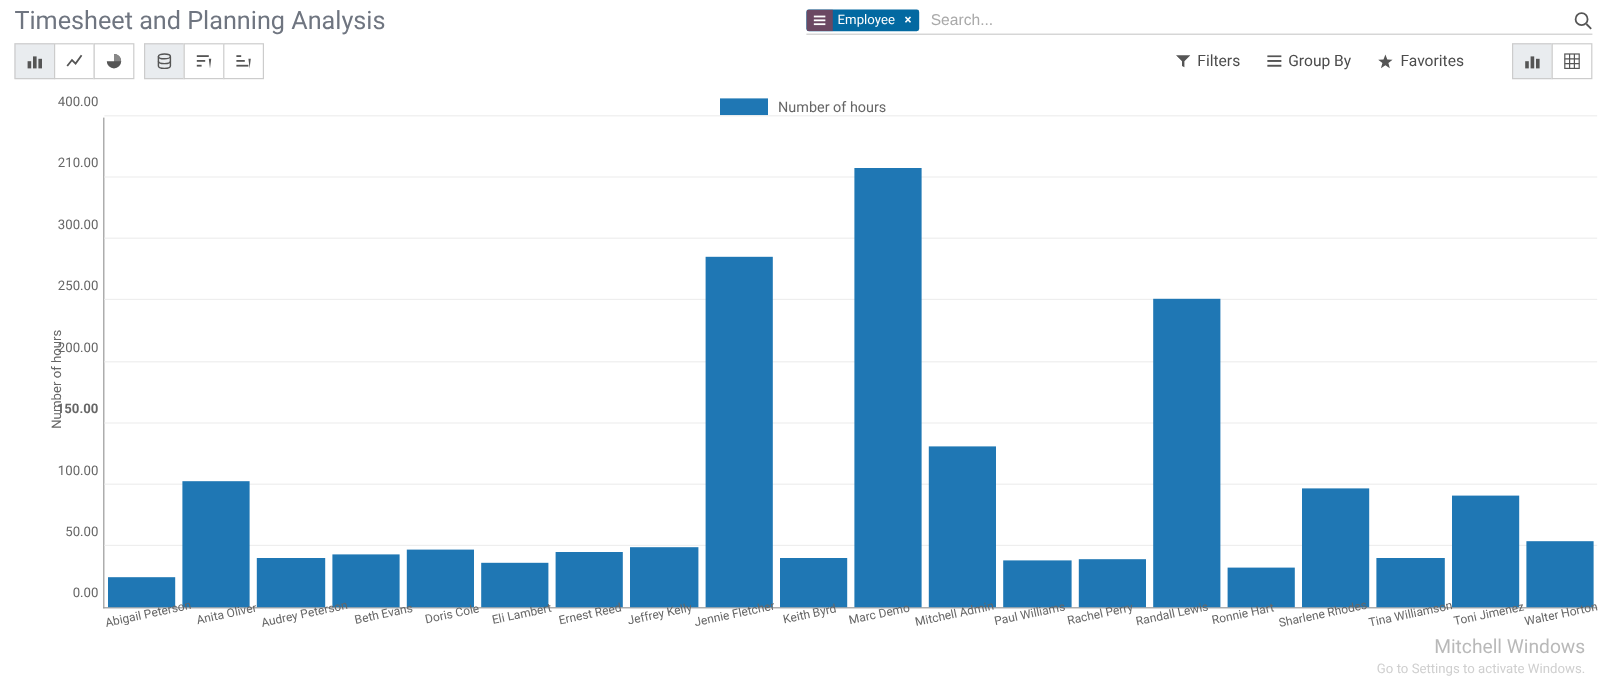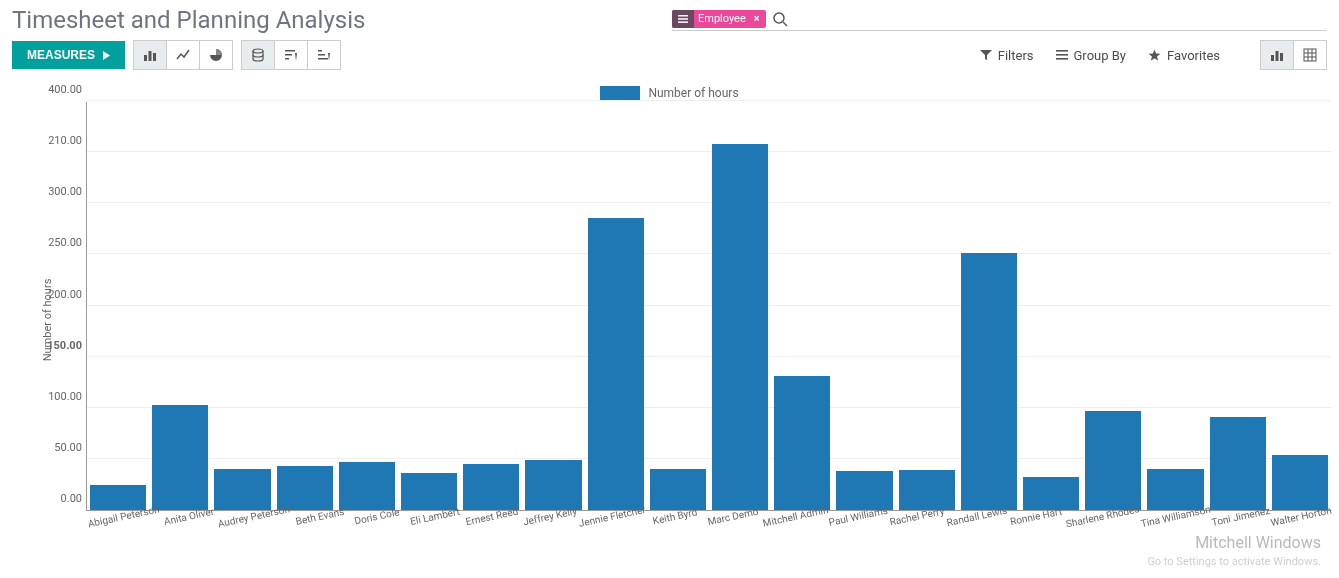--- a/index.html
+++ b/index.html
@@ -1,22 +1,22 @@
 <!DOCTYPE html>
 <html><head>
 <meta charset="utf-8">
 <style>
   * { box-sizing: border-box; margin: 0; padding: 0; }
   body { font-family: -apple-system, BlinkMacSystemFont, "Segoe UI", Roboto, Helvetica, Arial, sans-serif; font-size: 13px; color: #4c4c4c; width: 1339px; height: 578px; background: #fff; overflow: hidden; }
 
   .header { display: flex; align-items: center; padding: 6px 12px 2px 12px; }
-  .title { font-size: 24px; color: #6f7580; font-weight: 400; flex: 0 0 auto; text-align: right; }
+  .title { font-size: 21px; color: #6f7580; font-weight: 400; flex: 0 0 auto; text-align: right; }
   .header-spacer { flex: 1 1 auto; }
   .search-area { display: flex; align-items: center; width: 655px; border-bottom: 1px solid #ccc; padding-bottom: 2px; }
-  .facet { display: inline-flex; align-items: center; background: #ec4899; color: #fff; font-size: 11px; border-radius: 2px; overflow: hidden; margin-right: 6px; }
+  .facet { display: inline-flex; align-items: center; background: #0369a1; color: #fff; font-size: 11px; border-radius: 2px; overflow: hidden; margin-right: 6px; }
   .facet-icon { background: #6b4862; padding: 4px 6px; display: inline-flex; align-items: center; }
   .facet-label { padding: 2px 6px 2px 4px; }
   .facet-remove { padding: 0 6px 0 2px; cursor: pointer; font-weight: bold; }
   .search-input { border: none; outline: none; font-size: 13px; color: #555; flex: 1; padding: 2px 4px; }
   .search-input::placeholder { color: #a9a9a9; }
   .search-icon { color: #555; flex: 0 0 auto; }
 
   .toolbar { display: flex; align-items: center; padding: 4px 12px 10px 12px; }
   .left-tools { display: flex; align-items: center; gap: 0; }
   .measures-btn { background: #00a09d; color: #fff; border: 1px solid #00a09d; padding: 6px 14px; font-size: 12px; font-weight: 600; cursor: pointer; display: inline-flex; align-items: center; gap: 8px; margin-right: 8px; }
@@ -61,39 +61,32 @@
       <span class="facet-icon">
         <svg width="10" height="10" viewBox="0 0 10 10">
             <rect x="0" y="1" width="10" height="1.5" fill="#fff"></rect>
             <rect x="0" y="4.2" width="10" height="1.5" fill="#fff"></rect>
             <rect x="0" y="7.4" width="10" height="1.5" fill="#fff"></rect>
           </svg>
       </span>
       <span class="facet-label">Employee</span>
       <span class="facet-remove">×</span>
     </span>
+    <input class="search-input" type="text" placeholder="Search..." style="">
     <span class="search-icon">
       <svg width="16" height="16" viewBox="0 0 16 16" fill="none" stroke="#555" stroke-width="1.5">
           <circle cx="7" cy="7" r="5"></circle>
           <line x1="11" y1="11" x2="15" y2="15"></line>
         </svg>
     </span>
   </div>
 </div>
 
 <div class="toolbar">
   <div class="left-tools">
-    <button class="measures-btn">
-      <span>MEASURES</span>
-      <span>
-        <svg width="7" height="9" viewBox="0 0 7 9">
-            <polygon points="0,0 7,4.5 0,9" fill="#fff"></polygon>
-          </svg>
-      </span>
-    </button>
     <button class="icon-btn active">
       <span>
         <svg width="14" height="14" viewBox="0 0 14 14">
             <rect x="1" y="7" width="3" height="6" fill="#555"></rect>
             <rect x="5.5" y="3" width="3" height="10" fill="#555"></rect>
             <rect x="10" y="5" width="3" height="8" fill="#555"></rect>
           </svg>
       </span>
     </button>
     <button class="icon-btn">

